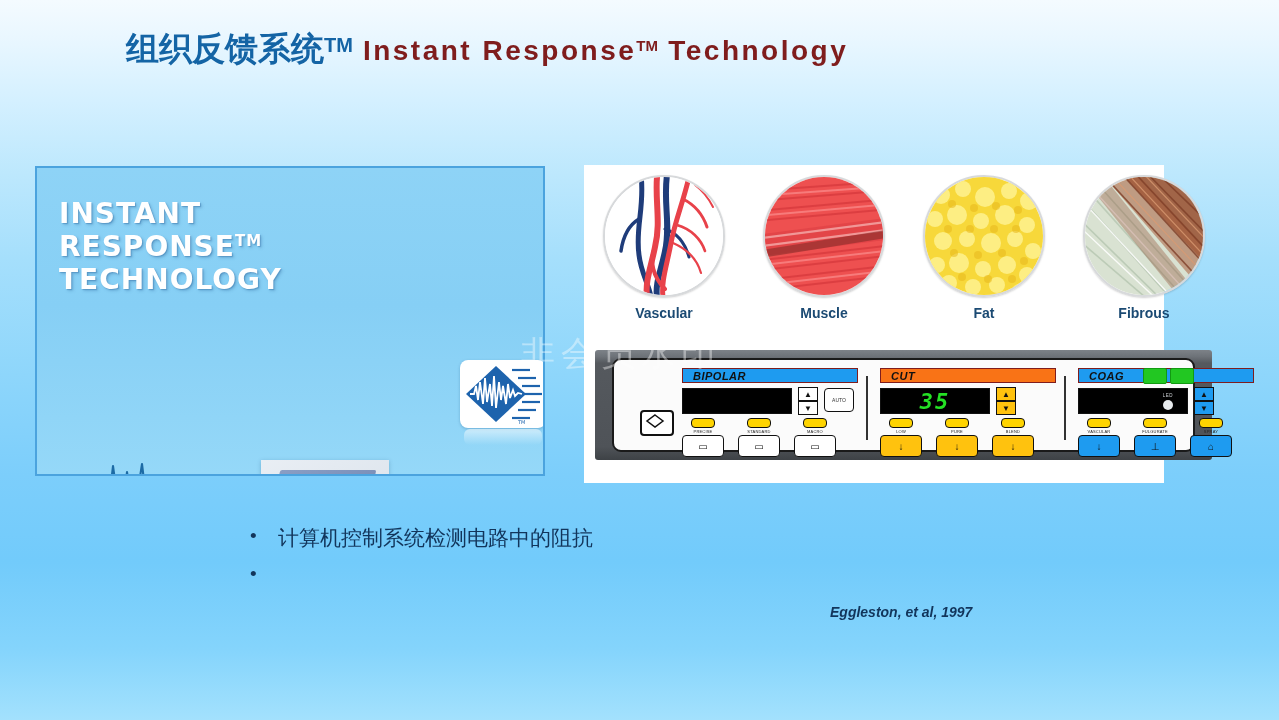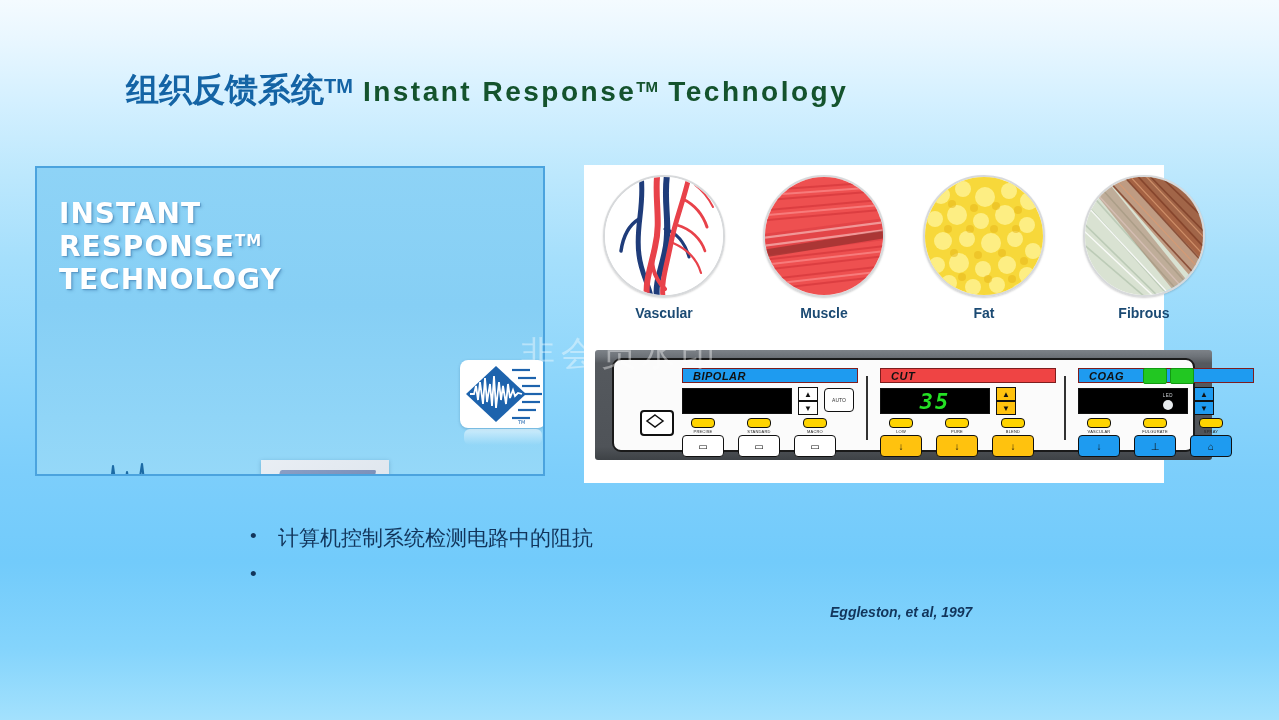--- a/index.html
+++ b/index.html
@@ -13,28 +13,28 @@
     position:relative;
   }
 
   
   .title-row{
     position:absolute;left:126px;top:32px;white-space:nowrap;
     display:flex;align-items:baseline;
   }
   .title-cn{
     font-size:33px;font-weight:bold;color:#1464a5;
-    letter-spacing:0px;line-height:1;margin-top:41px;
+    letter-spacing:0px;line-height:1;
   }
   .title-tm{
     font-size:20px;font-weight:bold;color:#1464a5;
     vertical-align:super;position:relative;top:-8px;margin-right:10px;
   }
   .title-en{
-    font-size:28px;font-weight:bold;color:#14532d;
+    font-size:28px;font-weight:bold;color:#7f1d1d;
     letter-spacing:2.5px;line-height:1;
   }
   .title-en-tm{font-size:15px;position:relative;top:-9px;letter-spacing:0;}
 
   
   .left-panel{
     position:absolute;left:35px;top:166px;width:510px;height:310px;
     background:linear-gradient(to bottom,#8ed3f6 0%,#86cff5 45%,#95d8f8 100%);
     border:2px solid #4ba3de;
     box-sizing:border-box;overflow:hidden;
@@ -116,21 +116,21 @@
     position:absolute;left:26px;top:50px;width:30px;height:22px;
     background:#fff;border:2px solid #111;border-radius:4px;
   }
   .sec{position:absolute;top:8px;height:80px;}
   .sec-hdr{
     height:15px;border:1px solid #7f1d1d;color:#111;font-size:11px;
     font-weight:bold;font-style:italic;padding-left:10px;line-height:15px;
     letter-spacing:.5px;box-sizing:border-box;
   }
   .hdr-blue{background:#1e9bf0;}
-  .hdr-yellow{background:#ef4444;}
+  .hdr-yellow{background:#f97316;}
   .disp{
     position:absolute;top:20px;left:0;width:110px;height:26px;
     background:#000;border:1px solid #111;
     color:#24e024;font-size:22px;font-weight:bold;font-style:italic;
     text-align:center;line-height:26px;letter-spacing:2px;
     font-family:"DejaVu Sans Mono","Liberation Mono",monospace;
     box-sizing:border-box;
   }
   .updown{position:absolute;top:19px;left:116px;width:20px;}
   .ud{

